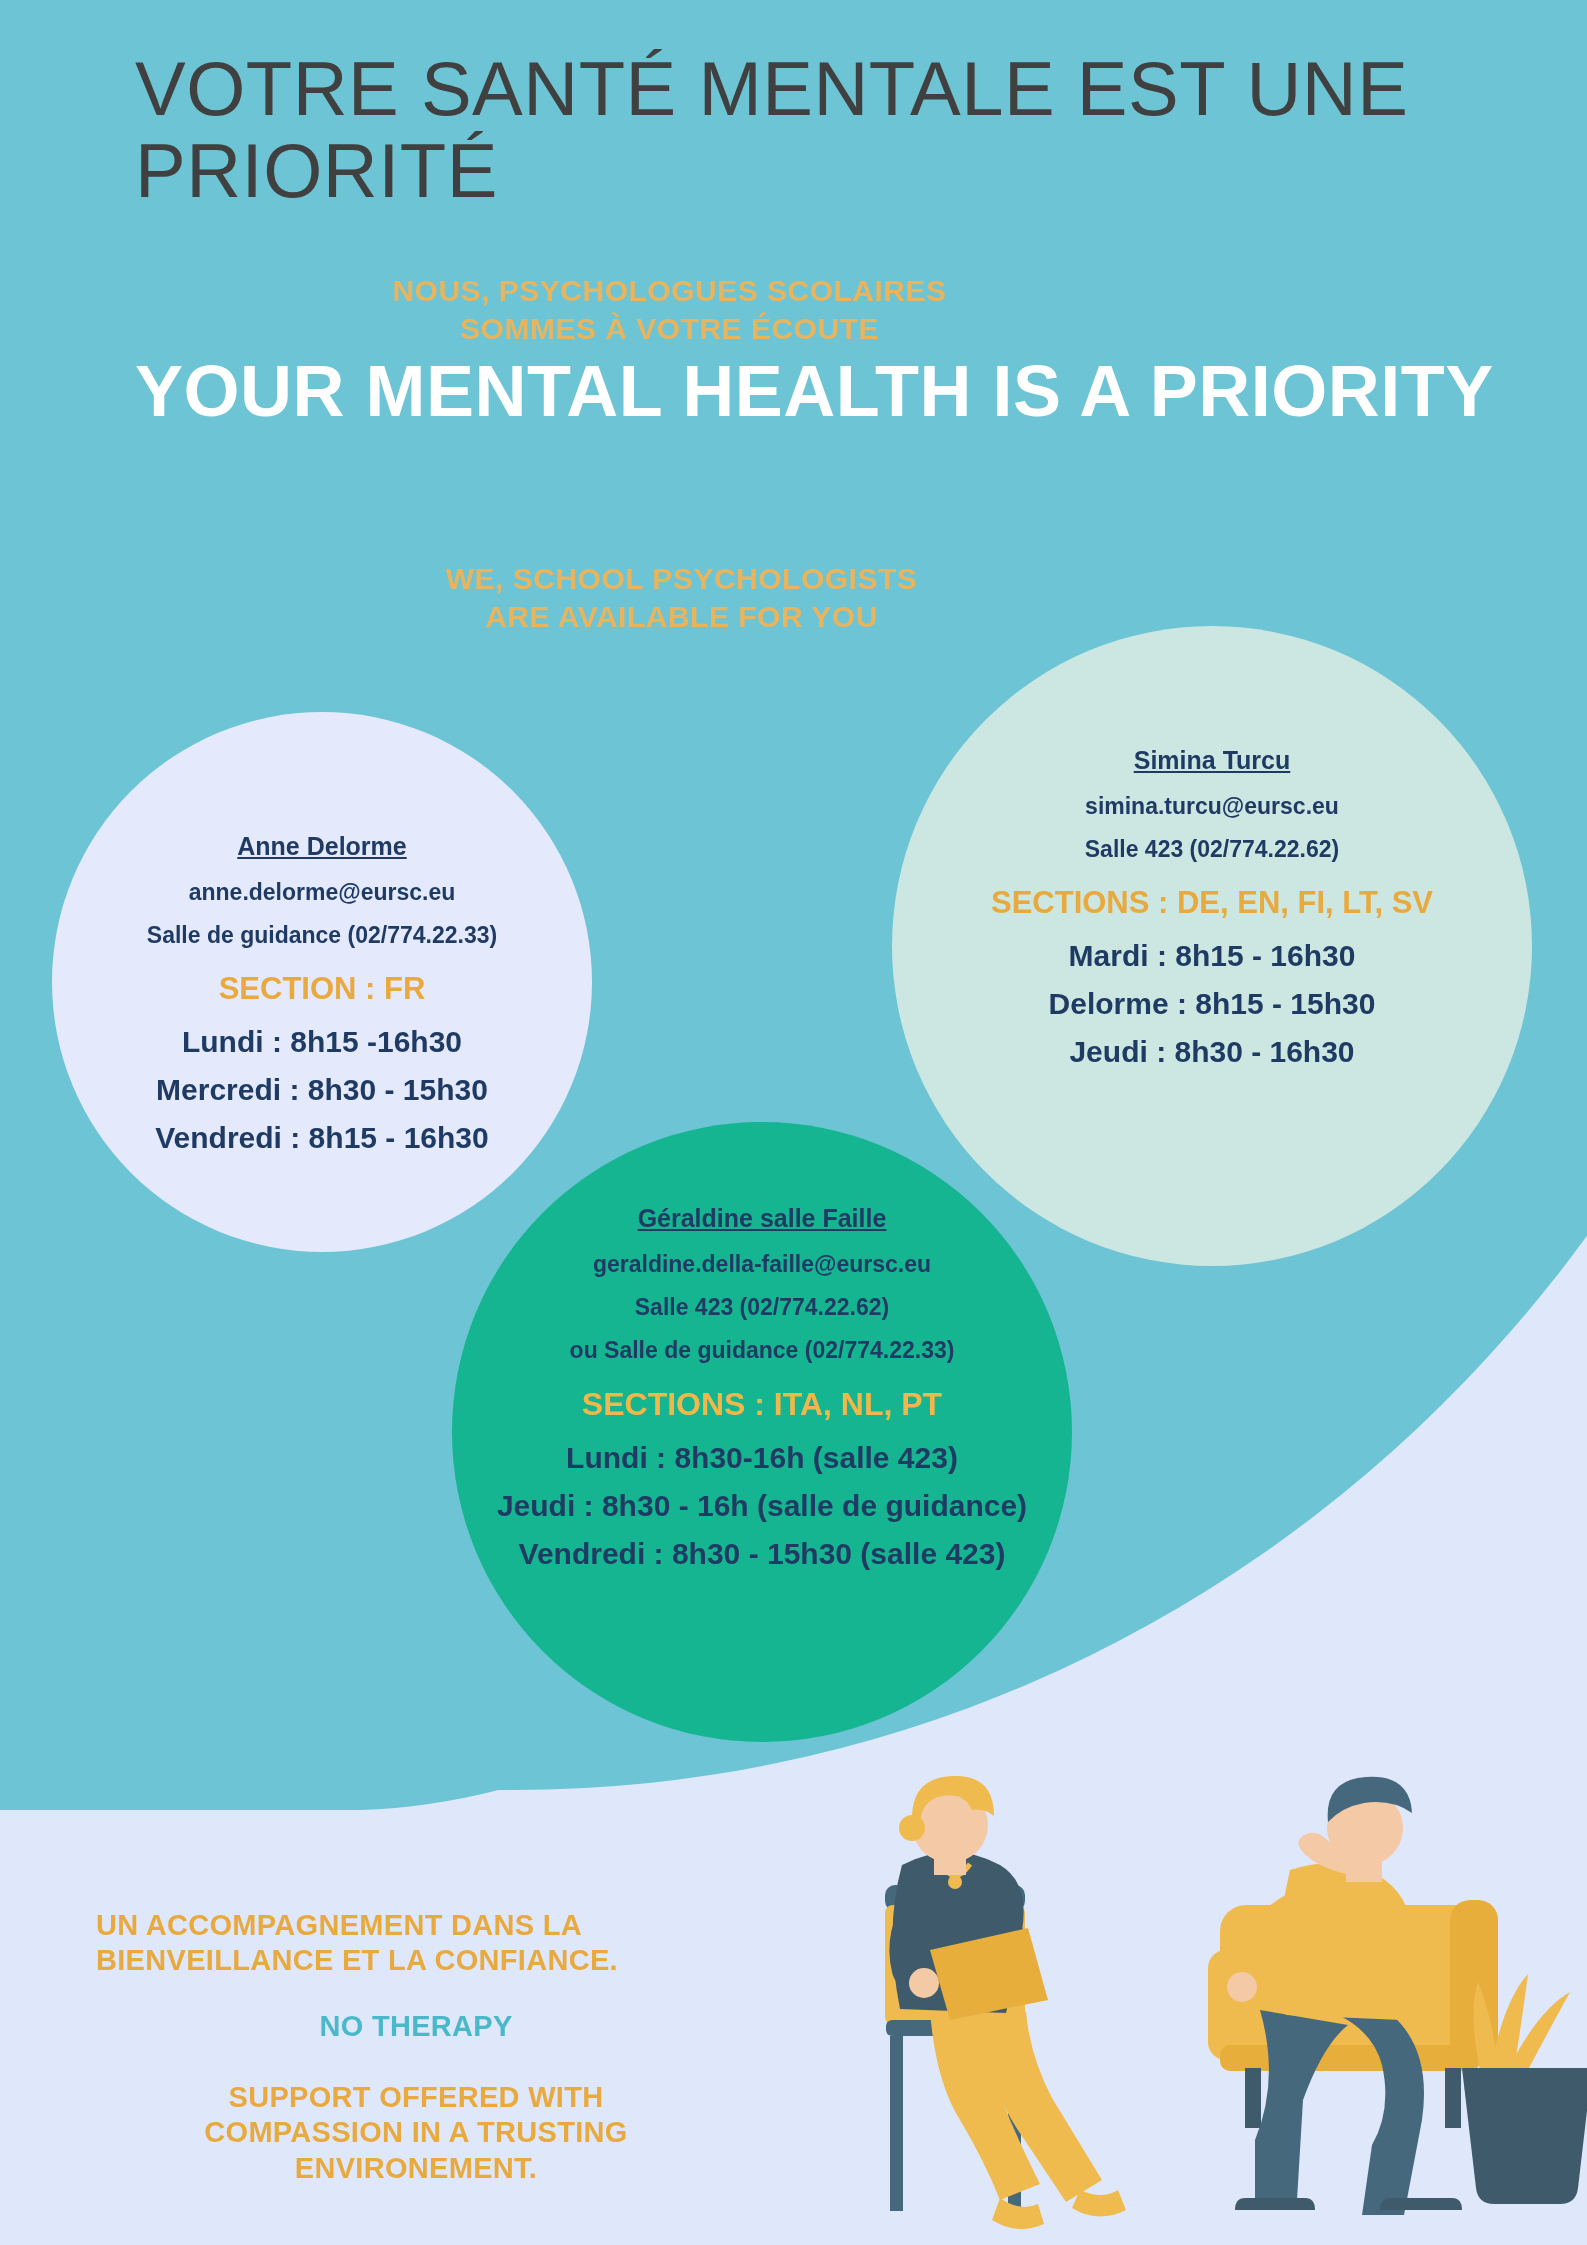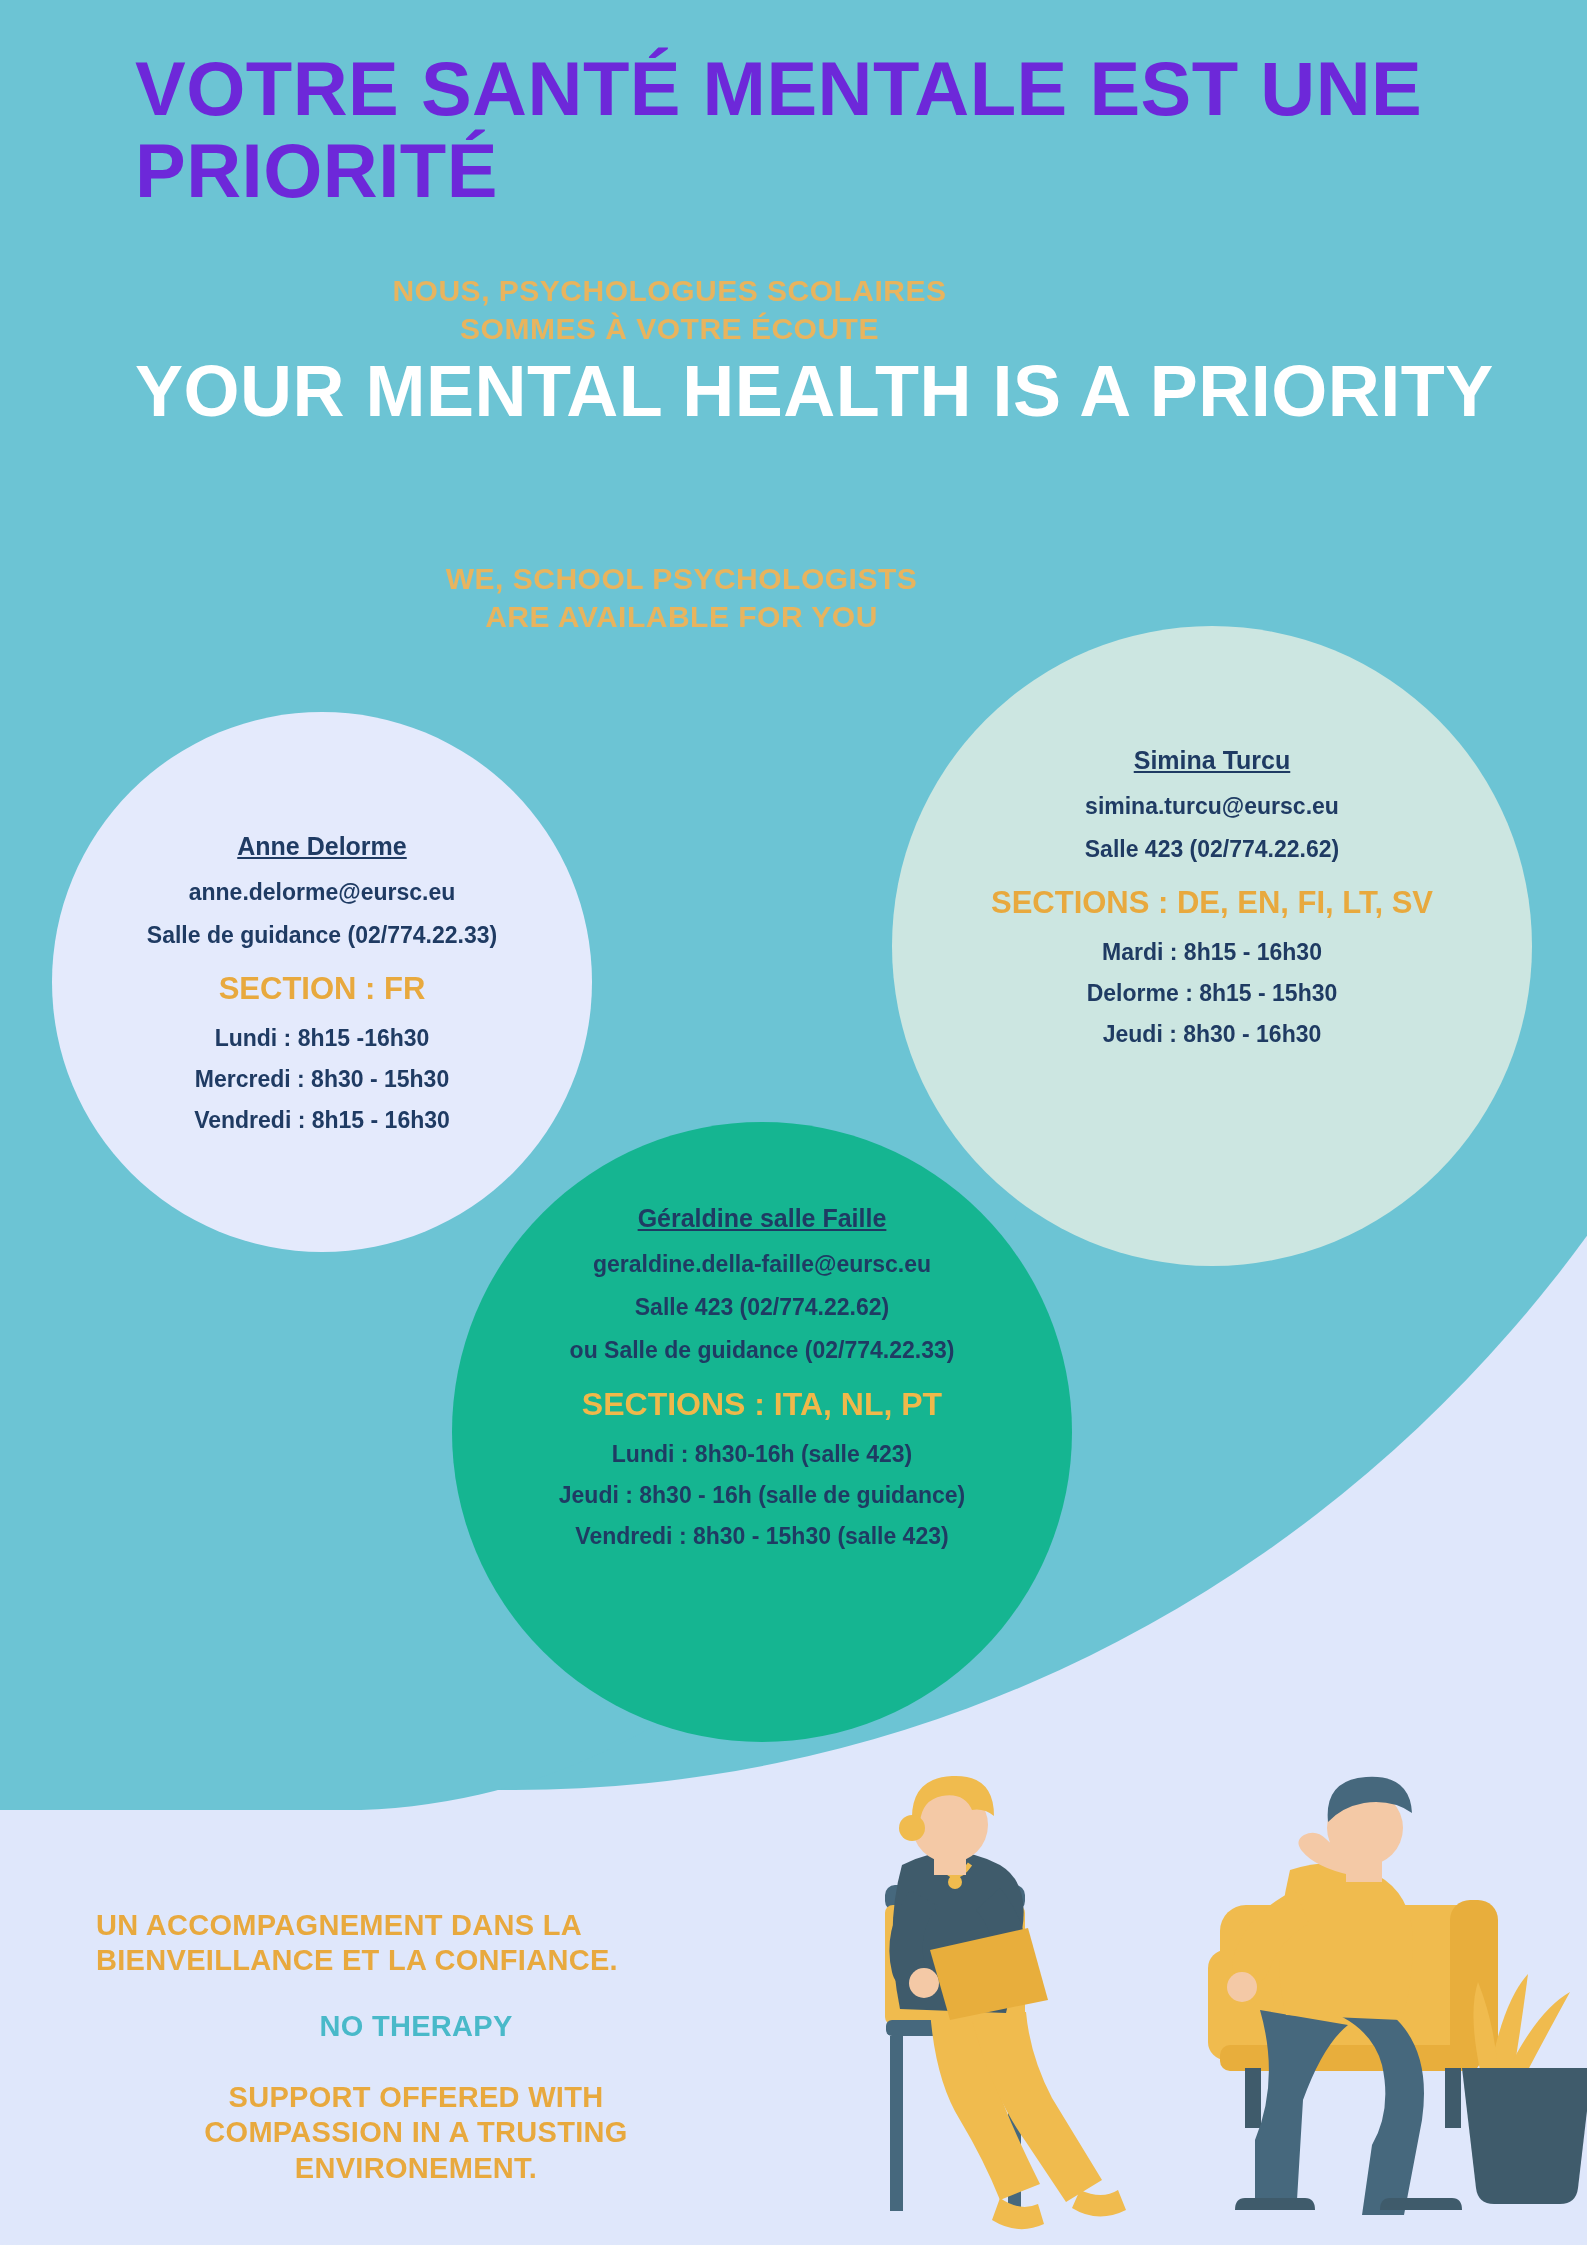--- a/index.html
+++ b/index.html
@@ -47,24 +47,24 @@
     left: 0;
     top: 0;
     width: 1587px;
     padding: 0;
   }
   .h-fr {
     position: absolute;
     left: 135px;
     top: 48px;
     width: 1320px;
-    color: #6d28d9;
+    color: #404040;
     font-size: 76px;
     line-height: 1.08;
-    font-weight: bold;
+    font-weight: normal;
     letter-spacing: 0.5px;
   }
   .sub-fr {
     position: absolute;
     left: 0;
     top: 272px;
     width: 1339px;
     text-align: center;
     color: #e8b45e;
     font-size: 30px;
@@ -151,21 +151,21 @@
     font-size: 31px;
     margin: 6px 0 18px 0;
   }
   .c-geraldine .p-section {
     color: #f0b84a;
     font-size: 32px;
   }
   .p-hours {
     color: #1f3b63;
     font-weight: bold;
-    font-size: 23px;
+    font-size: 30px;
     margin-bottom: 14px;
   }
 
   
   .bottom-fr {
     position: absolute;
     left: 96px;
     top: 1908px;
     width: 700px;
     color: #e8a93e;

